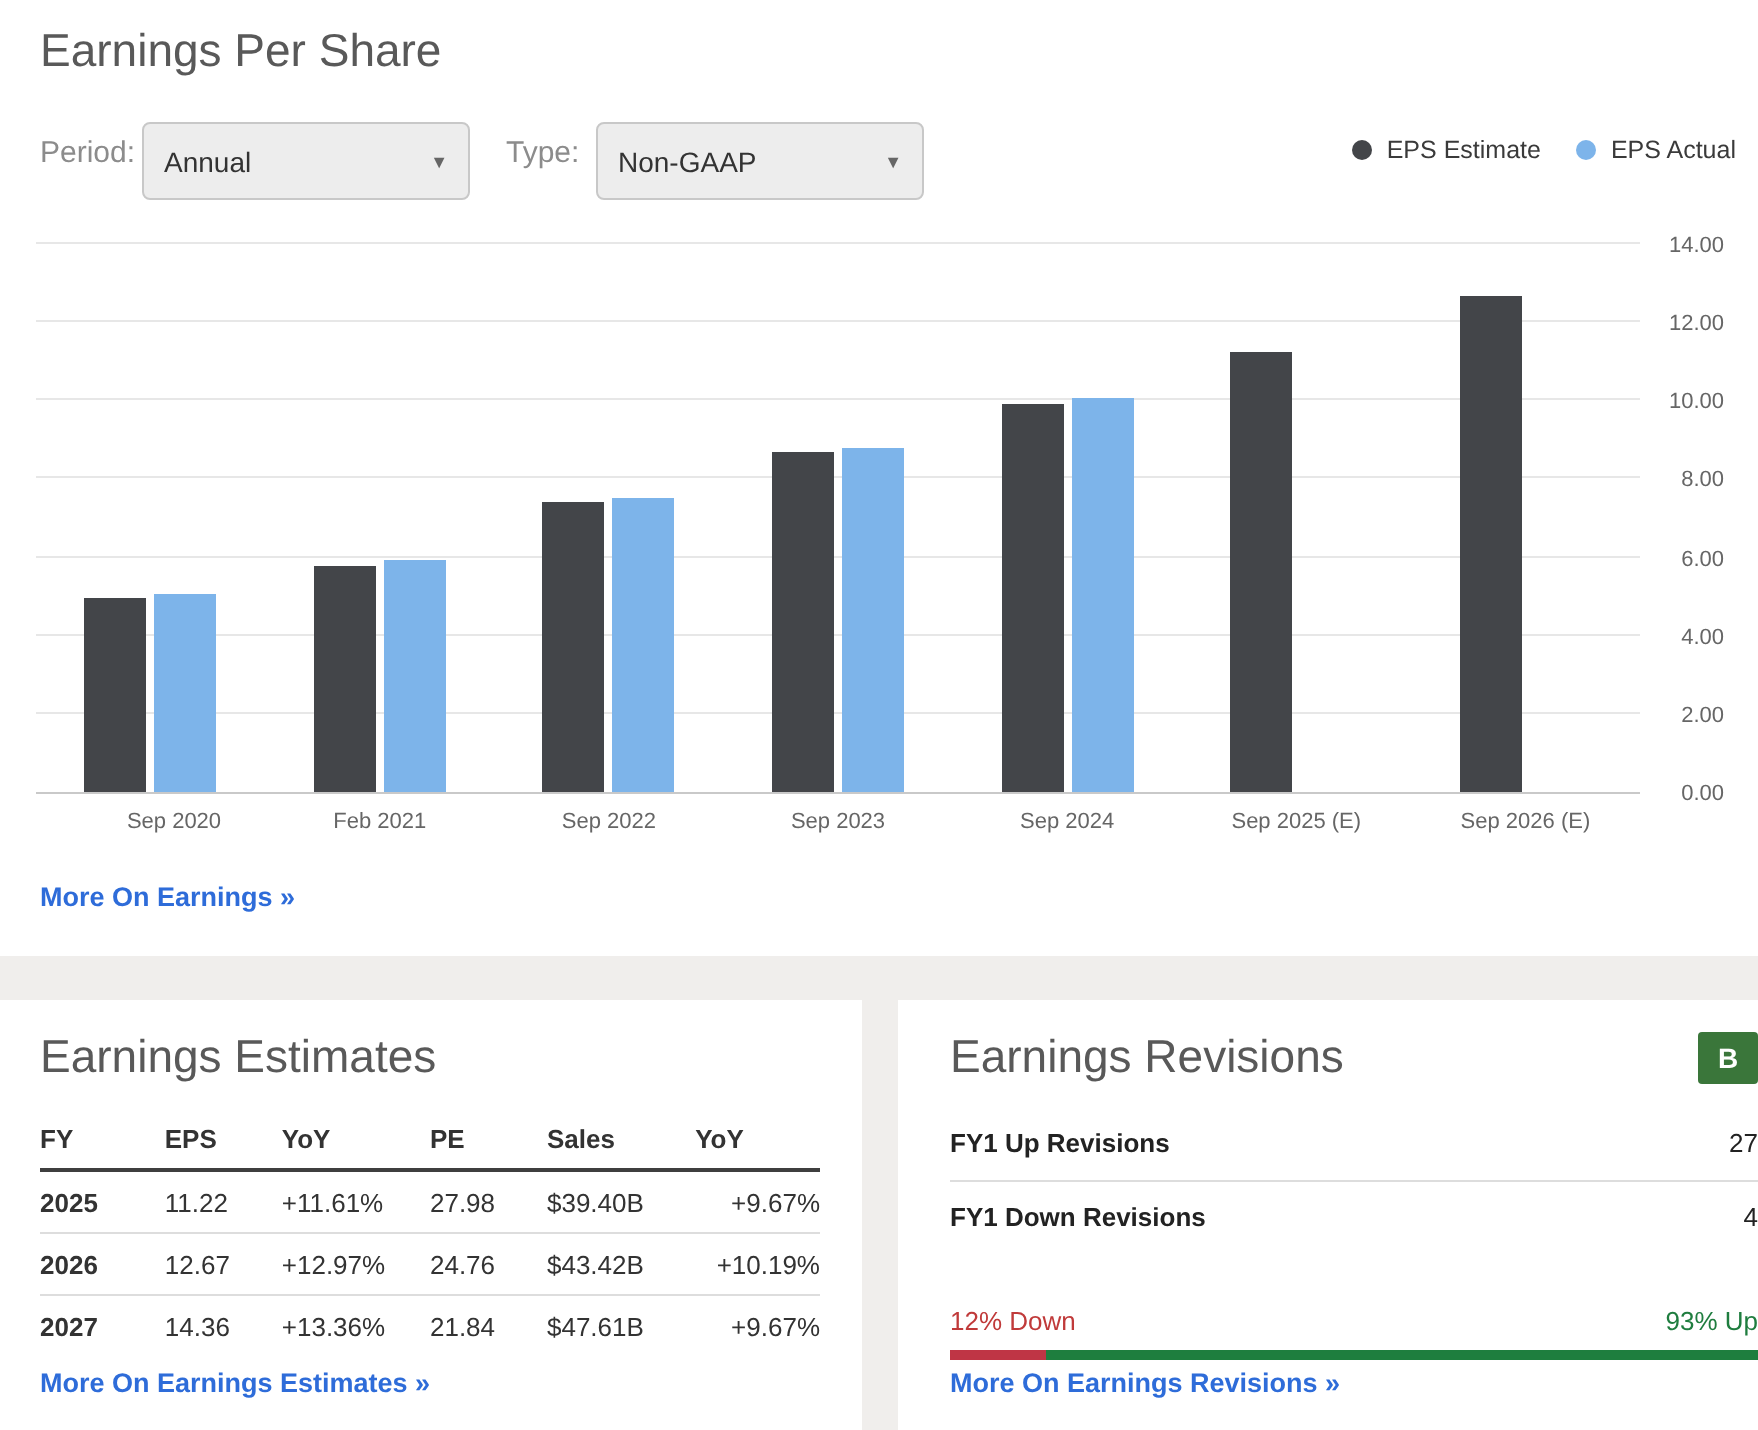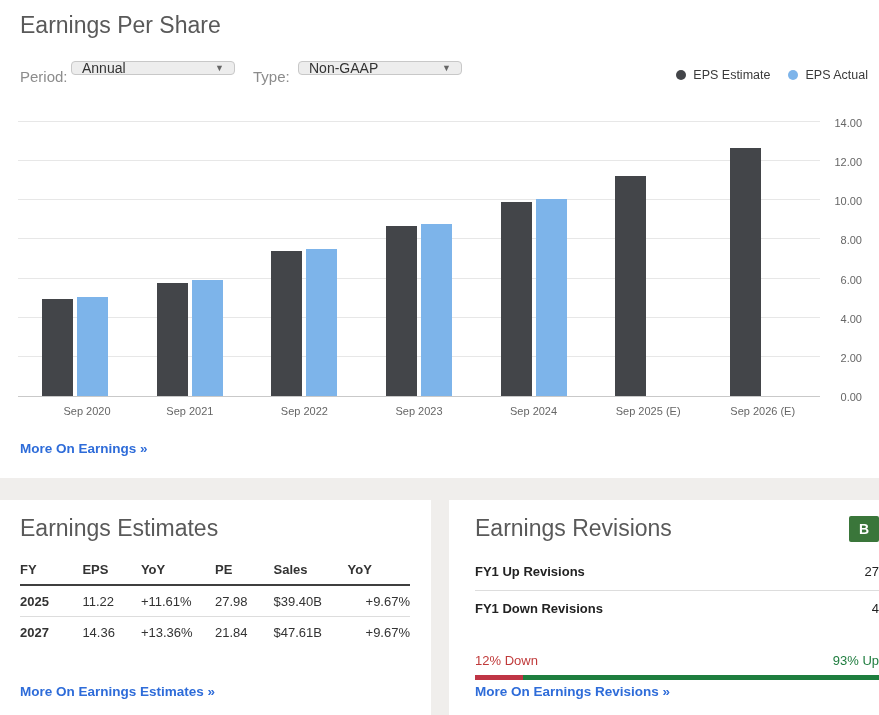--- a/index.html
+++ b/index.html
@@ -10,21 +10,21 @@
   }
   .top-section { position:relative; width:879px; height:478px; background:#fff; }
   .page-title {
     position:absolute; left:20px; top:12px; margin:0;
     font-size:23px; font-weight:400; color:#595959;
   }
   .ctl-label { position:absolute; font-size:15px; color:#8c8c8c; }
   #period-label { left:20px; top:68px; }
   #type-label   { left:253px; top:68px; }
   .dropdown {
-    position:absolute; top:61px; height:14px; width:164px;
+    position:absolute; top:61px; height:39px; width:164px;
     background:#ededed; border:1px solid #c8c8c8; border-radius:4px;
     display:flex; align-items:center; justify-content:space-between;
     padding:0 10px; cursor:pointer;
   }
   #period-dropdown { left:71px; }
   #type-dropdown   { left:298px; }
   .dropdown .val { font-size:14px; color:#333; }
   .dropdown .caret { font-size:9px; color:#666; }
   .legend { position:absolute; right:11px; top:68px; display:flex; align-items:center; gap:18px; }
   .legend-item { display:flex; align-items:center; gap:7px; cursor:pointer; }
@@ -148,21 +148,21 @@
       <div class="y-tick" style="top: 228.857px;">2.00</div>
       <div class="y-tick" style="top: 189.714px;">4.00</div>
       <div class="y-tick" style="top: 150.571px;">6.00</div>
       <div class="y-tick" style="top: 111.429px;">8.00</div>
       <div class="y-tick" style="top: 72.2857px;">10.00</div>
       <div class="y-tick" style="top: 33.1429px;">12.00</div>
       <div class="y-tick" style="top: -6px;">14.00</div>
     </div>
   <div class="x-axis" id="x-axis">
       <div class="x-tick" style="left: 69px;">Sep 2020</div>
-      <div class="x-tick" style="left: 171.857px;">Sep 2021</div>
+      <div class="x-tick" style="left: 171.857px;">Feb 2021</div>
       <div class="x-tick" style="left: 286.429px;">Sep 2022</div>
       <div class="x-tick" style="left: 401px;">Sep 2023</div>
       <div class="x-tick" style="left: 515.571px;">Sep 2024</div>
       <div class="x-tick" style="left: 630.143px;">Sep 2025 (E)</div>
       <div class="x-tick" style="left: 744.714px;">Sep 2026 (E)</div>
     </div>
 
   <a class="more-link" id="earnings-link">More On Earnings »</a>
 </div>
 
@@ -191,20 +191,28 @@
       <tbody id="est-body">
           <tr>
             <td class="bold">2025</td>
             <td class="">11.22</td>
             <td class="green">+11.61%</td>
             <td class="">27.98</td>
             <td class="">$39.40B</td>
             <td class="green right">+9.67%</td>
           </tr>
           <tr>
+            <td class="bold">2026</td>
+            <td class="">12.67</td>
+            <td class="green">+12.97%</td>
+            <td class="">24.76</td>
+            <td class="">$43.42B</td>
+            <td class="green right">+10.19%</td>
+          </tr>
+          <tr>
             <td class="bold">2027</td>
             <td class="">14.36</td>
             <td class="green">+13.36%</td>
             <td class="">21.84</td>
             <td class="">$47.61B</td>
             <td class="green right">+9.67%</td>
           </tr>
         </tbody>
     </table>
     <a class="more-link" id="estimates-link">More On Earnings Estimates »</a>

